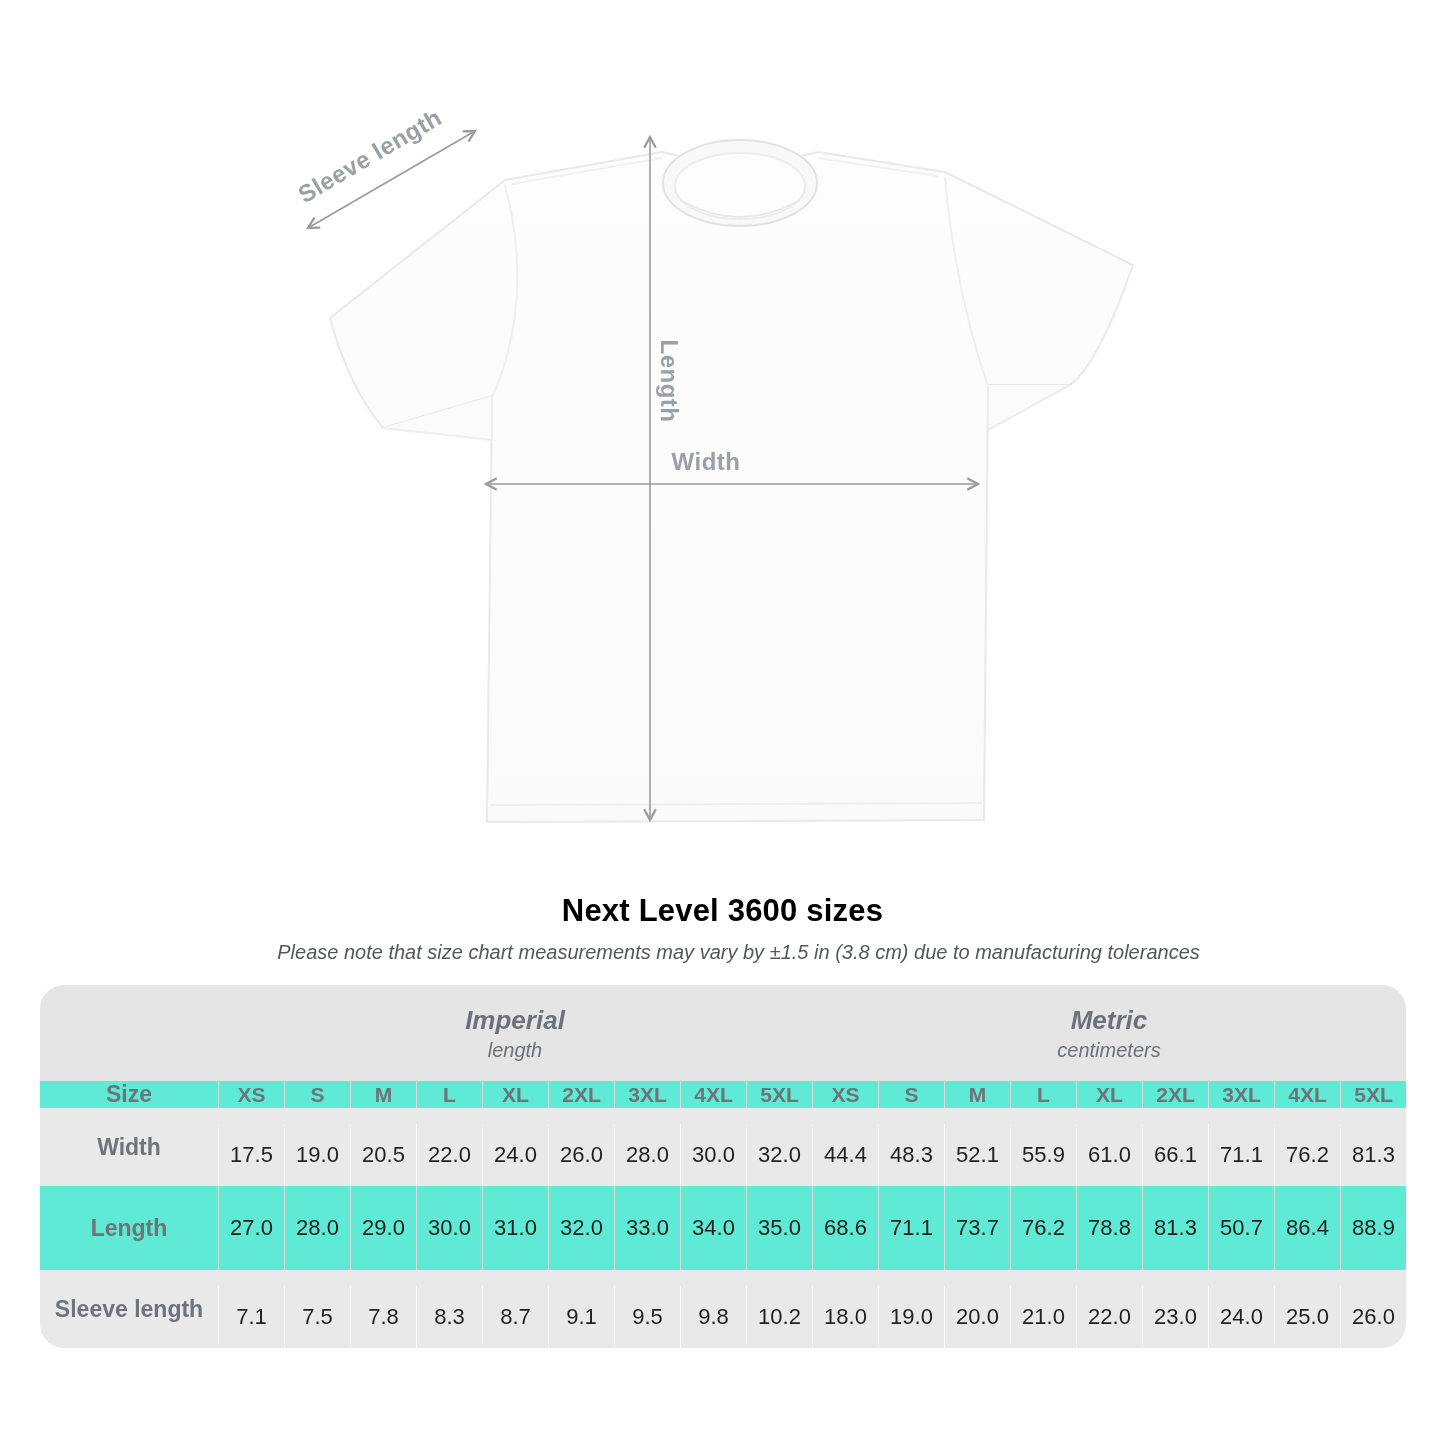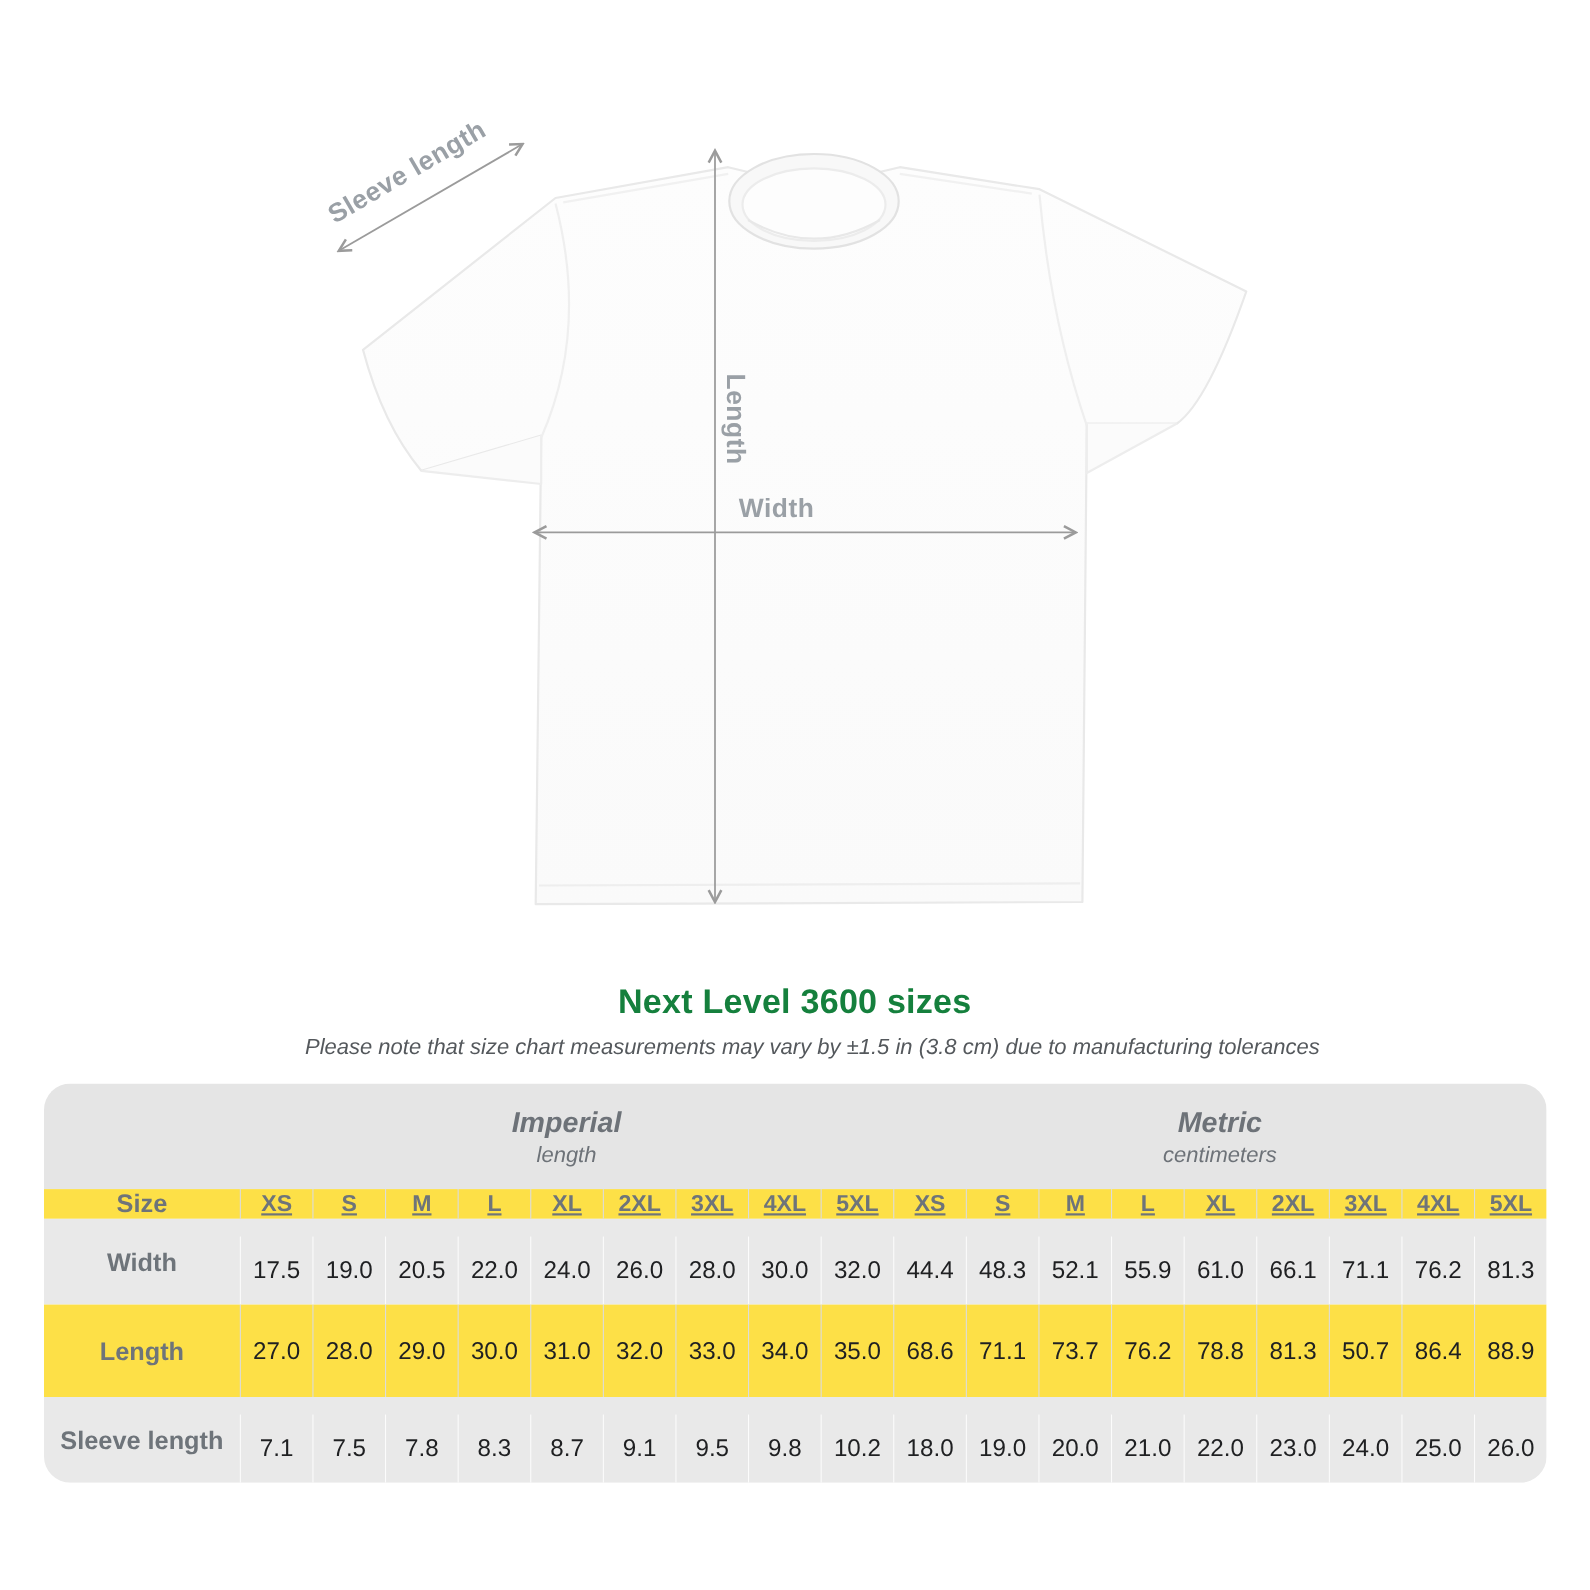--- a/index.html
+++ b/index.html
@@ -8,21 +8,21 @@
     font-family:"Liberation Sans","DejaVu Sans",sans-serif;
     -webkit-font-smoothing:antialiased;overflow:hidden;
   }
   
   .diagram{position:absolute;left:0;top:0;width:1445px;height:880px;}
   .diagram svg{display:block;}
   .meas-label{font-weight:bold;font-size:24px;fill:#9aa0a6;letter-spacing:.5px;}
   
   .title{
     position:absolute;left:0;top:893px;width:1445px;text-align:center;
-    font-size:31px;font-weight:bold;color:#15803d;letter-spacing:.2px;
+    font-size:31px;font-weight:bold;color:#000000;letter-spacing:.2px;
   }
   .note{
     position:absolute;left:0;top:941px;width:1445px;text-align:center;
     font-size:20px;font-style:italic;color:#54585c;padding-left:16px;
   }
   
   .size-table{
     position:absolute;left:40px;top:985px;width:1366px;
     border-radius:24px;overflow:hidden;
   }
@@ -30,26 +30,26 @@
   .band .spacer{width:178px;}
   .band .group{width:594px;display:flex;flex-direction:column;align-items:center;justify-content:center;gap:3px;}
   .group-name{font-size:26px;font-weight:bold;font-style:italic;color:#6d7278;}
   .group-unit{font-size:20px;font-style:italic;color:#6d7278;}
   .t-row{display:grid;grid-template-columns:178px repeat(18,66px);}
   .t-row > div{display:flex;align-items:center;justify-content:center;}
   .t-row:nth-of-type(2){height:78px;}
   .t-row:nth-of-type(3){height:84px;}
   .t-row:nth-of-type(4){height:78px;}
   .t-row:nth-of-type(5){height:84px;}
-  .row-white{background:#fde047;}
+  .row-white{background:#5eead4;}
   .row-gray{background:#e9e9e9;}
   .row-white > div + div{border-left:1px solid #dcdcdc;}
   .row-gray  > div + div{border-left:1px solid rgba(255,255,255,0.85);margin-top:16px;}
   .lab{font-weight:bold;font-size:23px;color:#6e747a;}
-  .size-cell{font-weight:bold;font-size:21px;color:#6e747a;text-decoration:underline;}
+  .size-cell{font-weight:bold;font-size:21px;color:#6e747a;}
   .value-cell{font-size:22px;color:#1f2022;}
 </style>
 </head>
 <body>
 
 <div class="diagram">
   <svg width="1445" height="880" viewBox="0 0 1445 880">
     <defs>
       <marker id="arrow" viewBox="0 0 10 10" refX="8.5" refY="5" markerWidth="9" markerHeight="9" orient="auto-start-reverse">
         <path d="M1,1 L8.5,5 L1,9" fill="none" stroke="#9b9b9b" stroke-width="1.6"></path>

